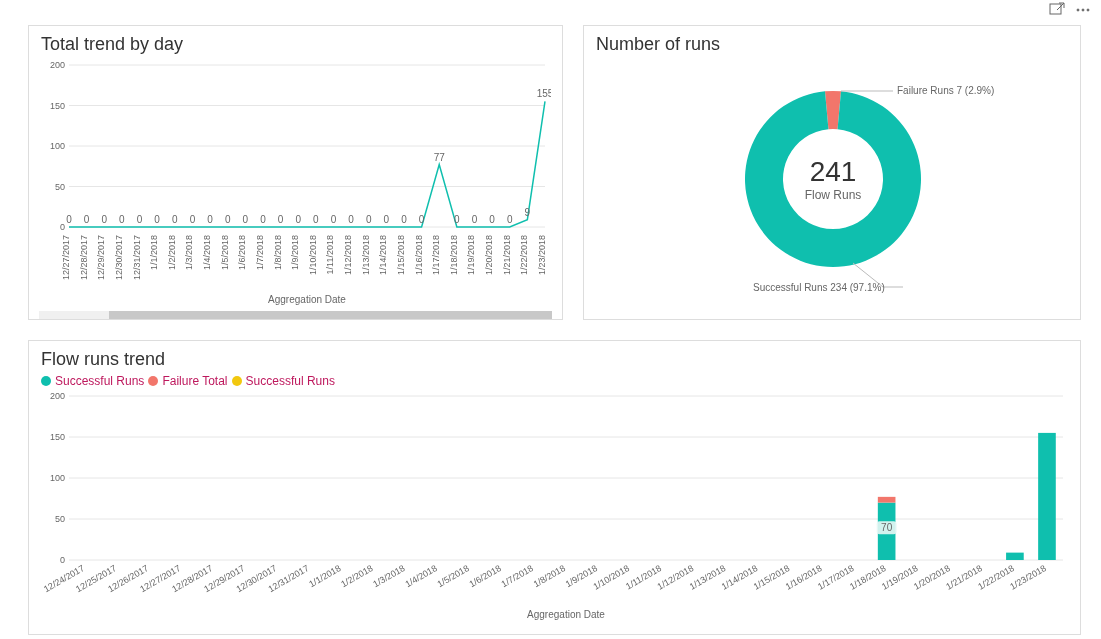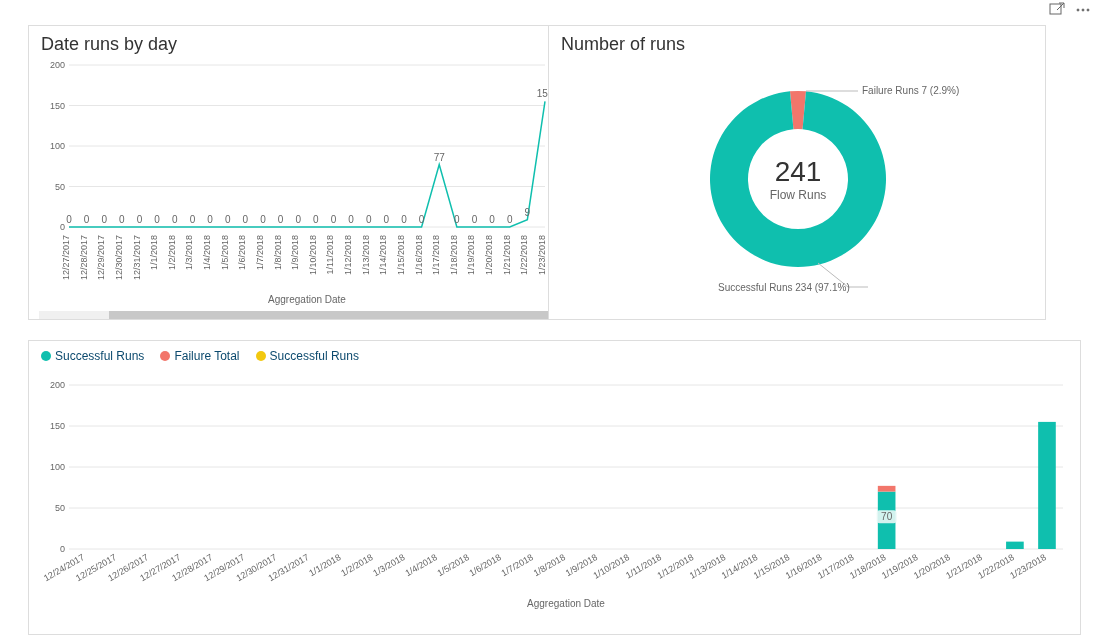--- a/index.html
+++ b/index.html
@@ -27,29 +27,29 @@
     padding: 8px 12px;
   }
   .card-title {
     font-size: 18px;
     font-weight: 400;
     color: #333;
     margin-bottom: 4px;
   }
   
   #card-total { left: 28px; top: 25px; width: 535px; height: 295px; }
-  #card-number { left: 548px; top: 25px; width: 498px; height: 295px; }
+  #card-number { left: 583px; top: 25px; width: 498px; height: 295px; }
   #card-trend { left: 28px; top: 340px; width: 1053px; height: 295px; }
   .axis-label { font-size: 10px; fill: #666; }
   .tick-label { font-size: 9px; fill: #666; }
   .data-label { font-size: 10px; fill: #666; }
   .center-big { font-size: 28px; font-weight: 400; fill: #333; text-anchor: middle; }
   .center-sub { font-size: 12px; fill: #666; text-anchor: middle; }
   .donut-label { font-size: 10px; fill: #666; }
-  .legend-row { display: flex; gap: 16px; font-size: 12px; color: #0c4a6e; margin-bottom: 18px;}
+  .legend-row { display: flex; gap: 4px; font-size: 12px; color: #be185d; margin-bottom: 4px;}
   .legend-item { display: flex; align-items: center; gap: 4px; }
   .legend-swatch { width: 10px; height: 10px; border-radius: 50%; }
   .scrollbar-track {
     position: absolute;
     bottom: 0; left: 10px; right: 10px; height: 8px;
     background: #f0f0f0;
   }
   .scrollbar-thumb {
     position: absolute; top: 0; left: 70px; right: 0; height: 8px;
     background: #c8c8c8;
@@ -68,21 +68,21 @@
   <span>
     <svg viewBox="0 0 16 16">
         <circle cx="3" cy="8" r="1" fill="#666"></circle>
         <circle cx="8" cy="8" r="1" fill="#666"></circle>
         <circle cx="13" cy="8" r="1" fill="#666"></circle>
       </svg>
   </span>
 </div>
 
 <div class="card" id="card-total">
-  <div class="card-title">Date runs by day</div>
+  <div class="card-title">Total trend by day</div>
   <svg id="svg-total" width="510" height="248">
       <line x1="28" y1="168" x2="504" y2="168" stroke="#e6e6e6" stroke-width="1"></line>
       <text x="24" y="171" text-anchor="end" class="tick-label">0</text>
       <line x1="28" y1="127.5" x2="504" y2="127.5" stroke="#e6e6e6" stroke-width="1"></line>
       <text x="24" y="130.5" text-anchor="end" class="tick-label">50</text>
       <line x1="28" y1="87" x2="504" y2="87" stroke="#e6e6e6" stroke-width="1"></line>
       <text x="24" y="90" text-anchor="end" class="tick-label">100</text>
       <line x1="28" y1="46.5" x2="504" y2="46.5" stroke="#e6e6e6" stroke-width="1"></line>
       <text x="24" y="49.5" text-anchor="end" class="tick-label">150</text>
       <line x1="28" y1="6" x2="504" y2="6" stroke="#e6e6e6" stroke-width="1"></line>
@@ -161,20 +161,21 @@
       <line x1="245" y1="32" x2="277" y2="32" stroke="#bbb" stroke-width="1"></line>
       <line x1="277" y1="32" x2="297" y2="32" stroke="#bbb" stroke-width="1"></line>
       <text x="301" y="35" class="donut-label">Failure Runs 7 (2.9%)</text>
       <line x1="257" y1="204" x2="287" y2="228" stroke="#bbb" stroke-width="1"></line>
       <line x1="287" y1="228" x2="307" y2="228" stroke="#bbb" stroke-width="1"></line>
       <text x="157" y="232" text-anchor="start" class="donut-label">Successful Runs 234 (97.1%)</text>
     </svg>
 </div>
 
 <div class="card" id="card-trend">
+  <div class="card-title">Flow runs trend</div>
   <div class="legend-row">
     <div class="legend-item">
       <span class="legend-swatch" style="background:#0fbfae"></span>
       <span>Successful Runs</span>
     </div>
     <div class="legend-item">
       <span class="legend-swatch" style="background:#f2766b"></span>
       <span>Failure Total</span>
     </div>
     <div class="legend-item">

